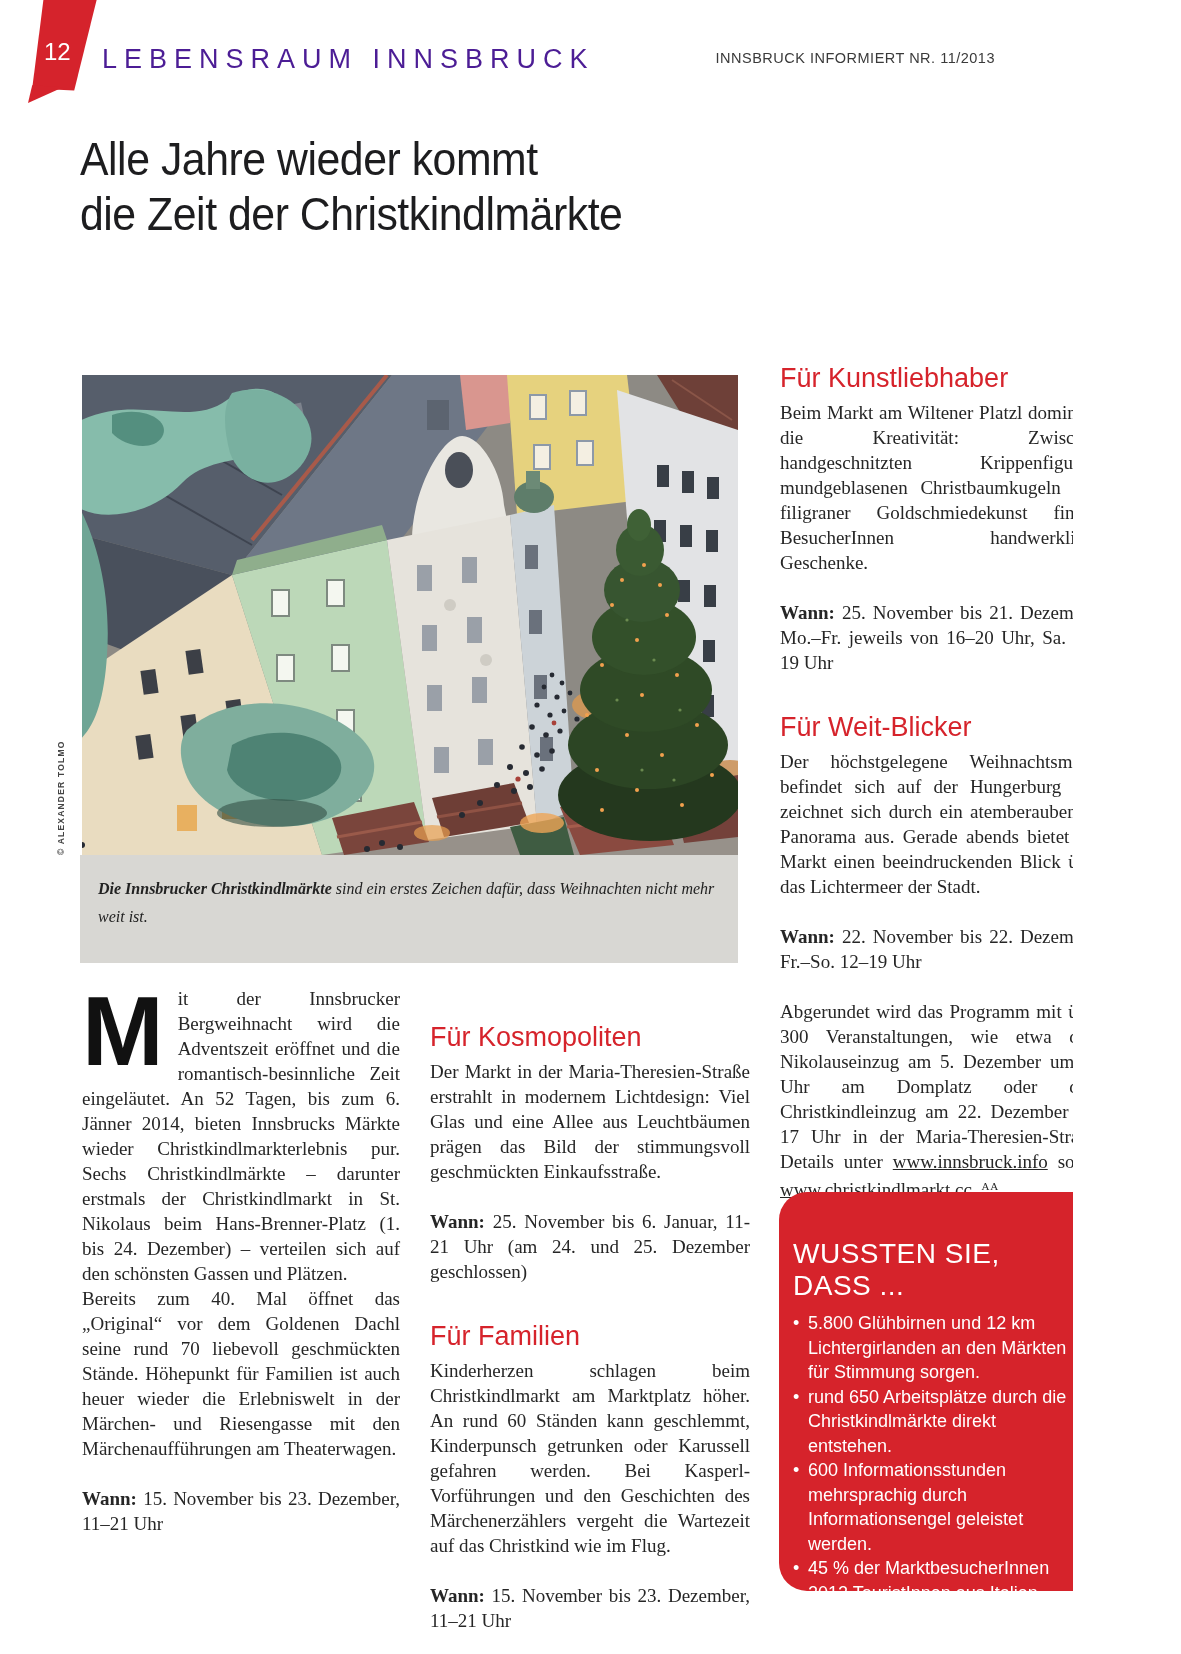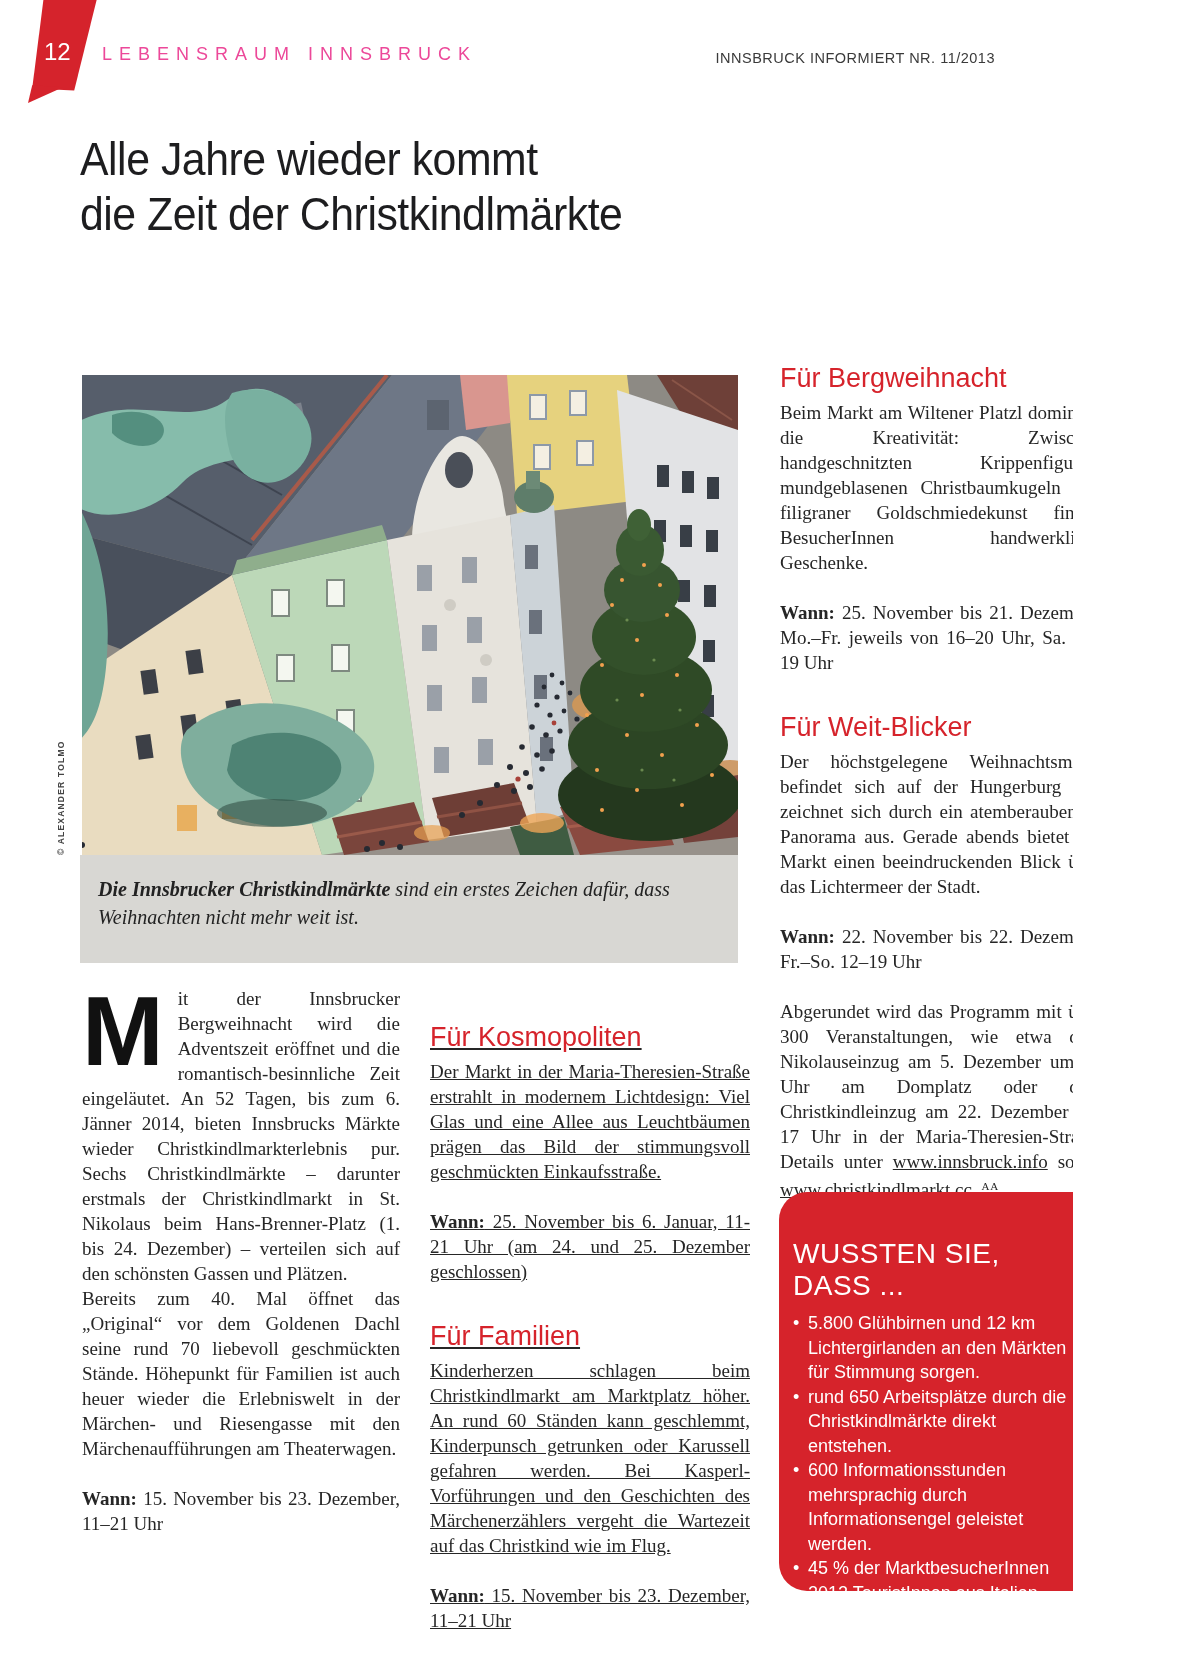--- a/index.html
+++ b/index.html
@@ -17,22 +17,22 @@
   .ribbon-fold {
     position:absolute; left:0; top:0; width:140px; height:104px;
     background:#d5232c;
     clip-path:polygon(23% 82%, 45% 84%, 20% 99%);
   }
   .page-number {
     position:absolute; left:44px; top:38px; color:#fff;
     font-family:"Liberation Sans", sans-serif; font-size:24px; font-weight:400;
   }
   .kicker {
-    position:absolute; left:102px; top:44px; color:#ec4899;
-    font-family:"Liberation Sans", sans-serif; font-size:18px;
+    position:absolute; left:102px; top:44px; color:#4c1d95;
+    font-family:"Liberation Sans", sans-serif; font-size:27px;
     letter-spacing:7px; white-space:nowrap;
   }
   .issue {
     position:absolute; right:78px; top:50px; color:#3a3a3a;
     font-family:"Liberation Sans", sans-serif; font-size:14.5px;
     letter-spacing:0.5px; white-space:nowrap;
   }
   
   .title {
     position:absolute; left:80px; top:132px; width:720px;
@@ -54,27 +54,27 @@
   .credit {
     position:absolute; left:56px; top:855px; width:140px;
     transform:rotate(-90deg); transform-origin:0 0;
     font-family:"Liberation Sans", sans-serif; font-size:8.5px; font-weight:700;
     letter-spacing:1.2px; color:#444; white-space:nowrap;
   }
   .caption {
     position:absolute; left:80px; top:855px; width:658px; height:108px;
     background:#d8d7d3; padding:20px 18px 0 18px;
     font-family:"Liberation Serif", serif; font-style:italic;
-    font-size:20px; line-height:28px; color:#222;
+    font-size:16px; line-height:28px; color:#222;
   }
   .caption b { font-weight:700; }
   
   .col { position:absolute; text-align:justify; font-size:19px; line-height:25px; }
   .col1 { left:82px;  top:986px;  width:318px; }
-  .col2 { left:430px; top:1022px; width:320px;text-decoration:underline; }
+  .col2 { left:430px; top:1022px; width:320px; }
   .col3 { left:780px; top:363px;  width:322px; }
   .subhead {
     font-family:"Liberation Sans", sans-serif; color:#d6232b;
     font-size:27px; line-height:30px; font-weight:400; text-align:left;
     margin:0 0 7px 0;
   }
   .subhead.spaced { margin-top:37px; }
   .wann { margin-top:25px; }
   .wann b { font-weight:700; }
   .dropcap {
@@ -329,21 +329,21 @@
   <div class="col col2">
     <h2 class="subhead">Für Kosmopoliten</h2>
     <p>Der Markt in der Maria-Theresien-Straße erstrahlt in modernem Lichtdesign: Viel Glas und eine Allee aus Leuchtbäumen prägen das Bild der stimmungsvoll geschmückten Einkaufsstraße.</p>
     <p class="wann"><b>Wann:</b><span> 25. November bis 6. Januar, 11-21 Uhr (am 24. und 25. Dezember geschlossen)</span></p>
     <h2 class="subhead spaced">Für Familien</h2>
     <p>Kinderherzen schlagen beim Christkindlmarkt am Marktplatz höher. An rund 60 Ständen kann geschlemmt, Kinderpunsch getrunken oder Karussell gefahren werden. Bei Kasperl-Vorführungen und den Geschichten des Märchenerzählers vergeht die Wartezeit auf das Christkind wie im Flug.</p>
     <p class="wann"><b>Wann:</b><span> 15. November bis 23. Dezember, 11–21 Uhr</span></p>
   </div>
 
   <div class="col col3">
-    <h2 class="subhead">Für Bergweihnacht</h2>
+    <h2 class="subhead">Für Kunstliebhaber</h2>
     <p>Beim Markt am Wiltener Platzl dominiert die Kreativität: Zwischen handgeschnitzten Krippenfiguren, mundgeblasenen Christbaumkugeln und filigraner Goldschmiedekunst finden BesucherInnen handwerkliche Geschenke.</p>
     <p class="wann"><b>Wann:</b><span> 25. November bis 21. Dezember, Mo.–Fr. jeweils von 16–20 Uhr, Sa. 14–19 Uhr</span></p>
     <h2 class="subhead spaced">Für Weit-Blicker</h2>
     <p>Der höchstgelegene Weihnachtsmarkt befindet sich auf der Hungerburg und zeichnet sich durch ein atemberaubendes Panorama aus. Gerade abends bietet der Markt einen beeindruckenden Blick über das Lichtermeer der Stadt.</p>
     <p class="wann"><b>Wann:</b><span> 22. November bis 22. Dezember, Fr.–So. 12–19 Uhr</span></p>
     <p class="closing"><span>Abgerundet wird das Programm mit über 300 Veranstaltungen, wie etwa dem Nikolauseinzug am 5. Dezember um 17 Uhr am Domplatz oder dem Christkindleinzug am 22. Dezember um 17 Uhr in der Maria-Theresien-Straße. Details unter </span><a href="#">www.innsbruck.info</a><span> sowie </span><a href="#">www.christkindlmarkt.cc</a><span>. </span><span class="initials">AA</span><span class="endmark"></span></p>
   </div>
 
   <aside class="infobox">
     <h3>WUSSTEN SIE, DASS ...</h3>

